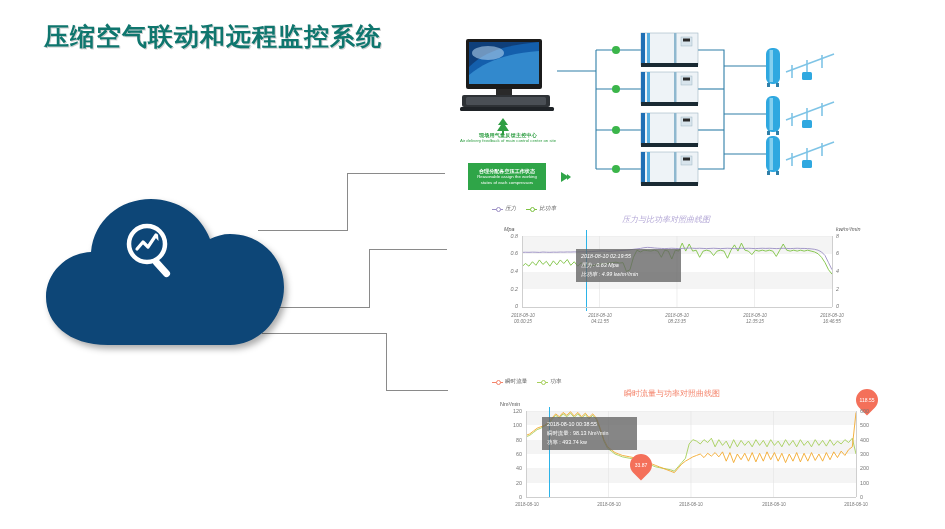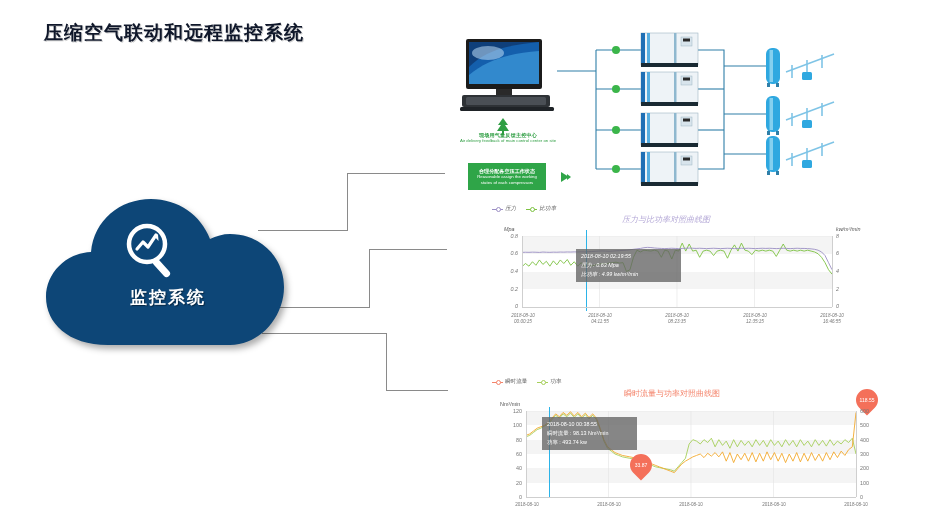--- a/index.html
+++ b/index.html
@@ -6,21 +6,21 @@
   body{
     width:945px;height:529px;background:#ffffff;
     font-family:"Liberation Sans","DejaVu Sans",sans-serif;
     overflow:hidden;position:relative;
   }
   .stage{position:absolute;left:0;top:0;width:945px;height:529px;}
 
   
   .page-title{
     position:absolute;left:44px;top:20px;
-    font-size:19px;font-weight:bold;color:#0f172a;
+    font-size:25px;font-weight:bold;color:#0f766e;
     letter-spacing:1px;
     text-shadow:1px 1px 0 #cfcfcf;
     white-space:nowrap;
   }
 
   
   .conn{position:absolute;border:0;background:#8a8a8a;}
   .conn.h{height:1px;}
   .conn.v{width:1px;}
 
@@ -112,21 +112,20 @@
       <path d="M70,150 C30,150 8,128 8,102 C8,78 28,58 53,57 C56,25 82,4 113,4
                C140,4 163,20 172,44 C178,41 185,39 192,39 C222,39 246,62 246,92
                C246,122 222,150 192,150 Z" fill="#0d4677"></path>
     </svg>
     <svg class="cloud-icon" viewBox="0 0 62 62">
       <circle cx="25" cy="24" r="18" fill="none" stroke="#ffffff" stroke-width="4.5"></circle>
       <polyline points="15,29 21,22 26,27 34,15" fill="none" stroke="#ffffff" stroke-width="3.2" stroke-linecap="round" stroke-linejoin="round"></polyline>
       <polygon points="33,17 36,14 36.5,21" fill="#ffffff"></polygon>
       <rect x="36" y="37" width="7" height="22" rx="3.4" fill="#ffffff" transform="rotate(-42 39.5 48)"></rect>
     </svg>
-    <div class="cloud-label">监控系统</div>
   </div>
 
   <div class="diagram">
 
     <svg class="monitor" viewBox="0 0 96 78">
       <rect x="6" y="2" width="76" height="50" rx="2" fill="#1b1b1b"></rect>
       <rect x="9" y="5" width="70" height="42" fill="#0f3f7a"></rect>
       <path d="M9,30 C25,14 46,8 79,5 L79,47 L9,47 Z" fill="#1565b5" opacity="0.85"></path>
       <path d="M9,38 C28,22 52,16 79,14 L79,47 L9,47 Z" fill="#3a93d6" opacity="0.8"></path>
       <ellipse cx="28" cy="16" rx="16" ry="7" fill="#bddcf5" opacity="0.55"></ellipse>

